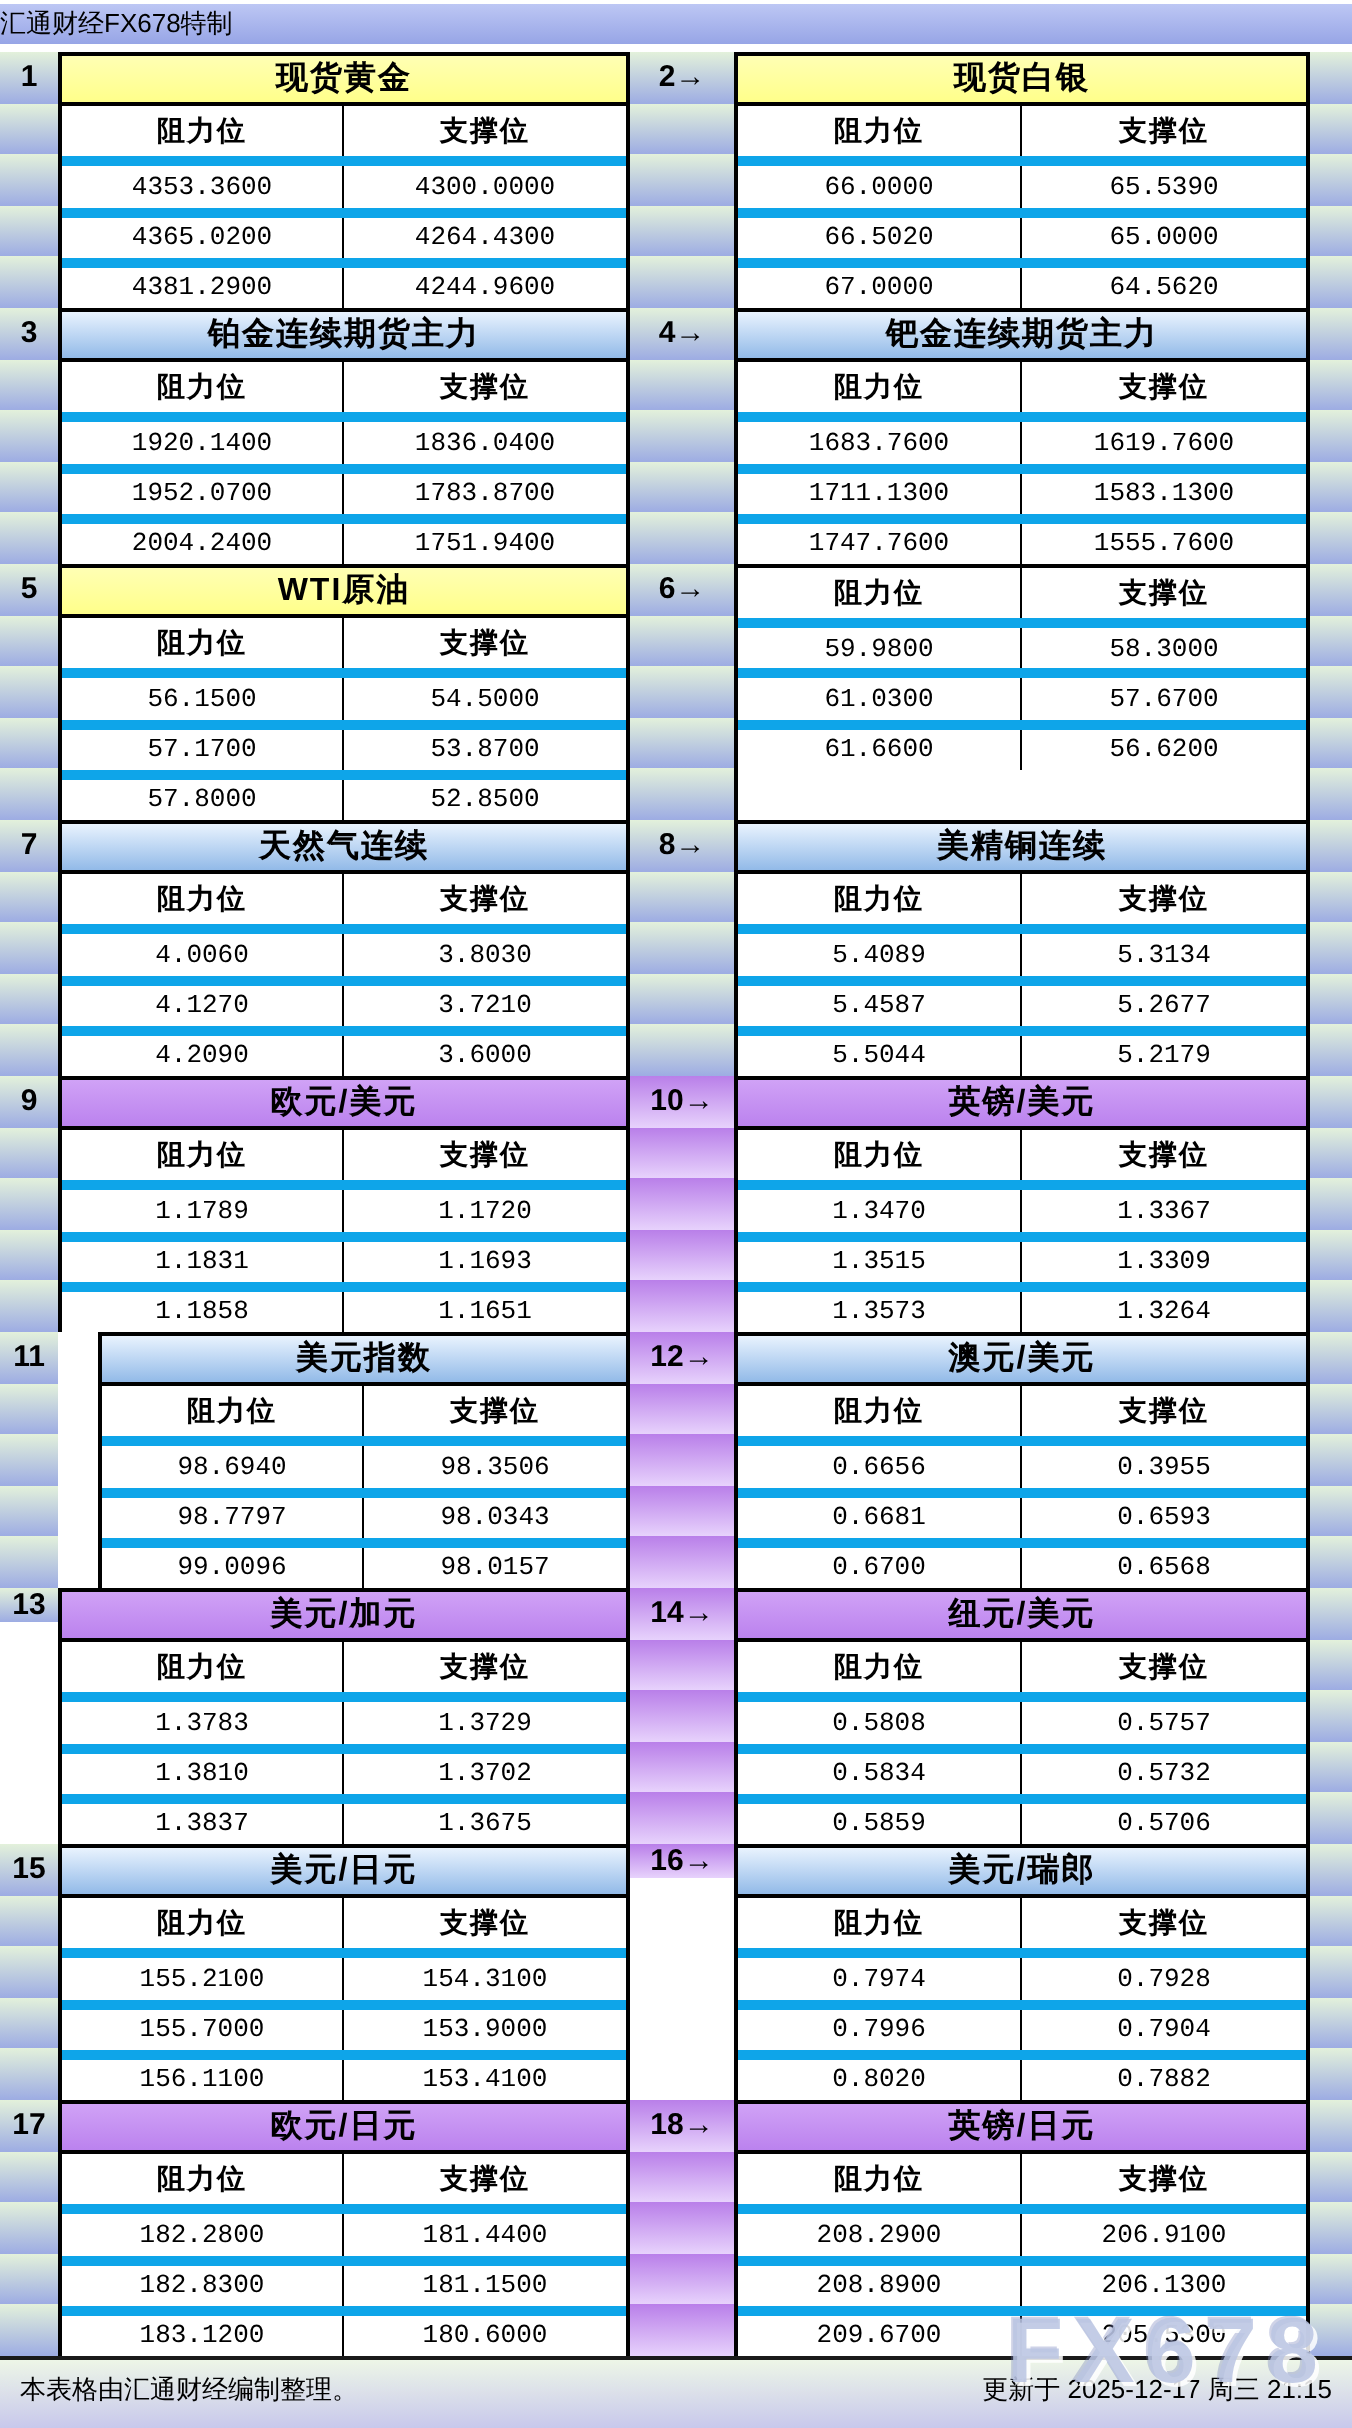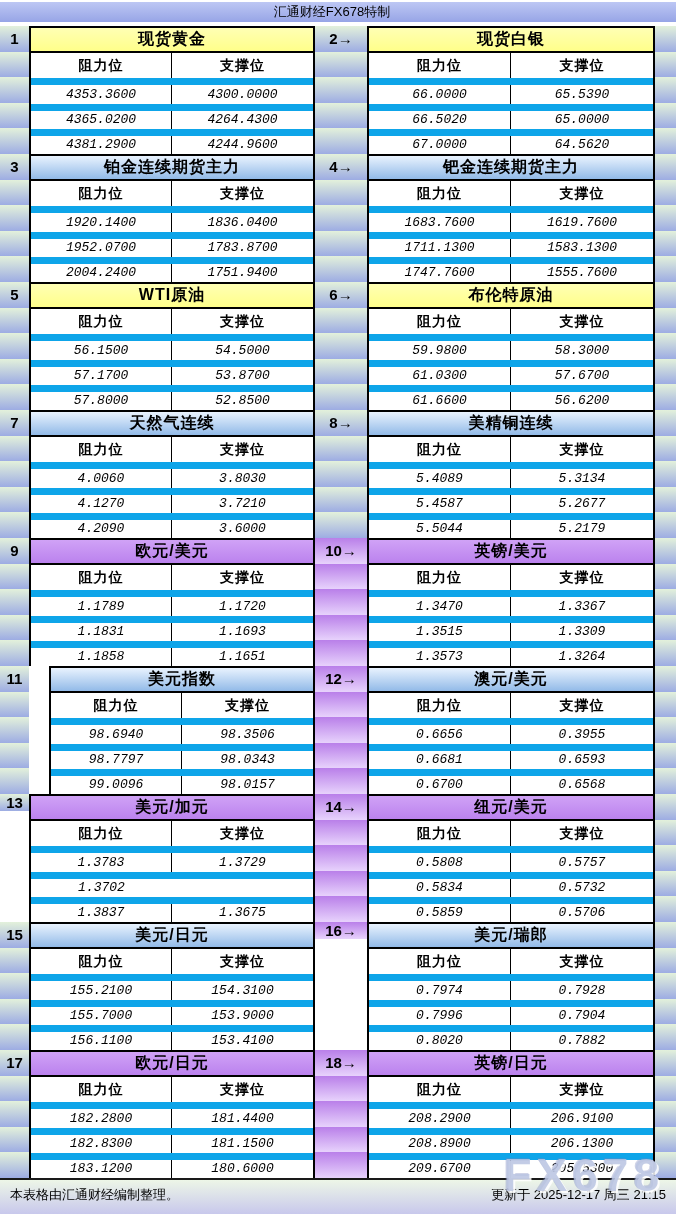--- a/index.html
+++ b/index.html
@@ -17,21 +17,21 @@
     display: grid;
     width: 100%;
     height: 100%;
     grid-template-columns: 29px 286px 52px 288px 21px;
     grid-template-rows: 26px repeat(9, 128px) 1fr;
   }
   .topbar { grid-column: 1 / -1; grid-row: 1; background: #fff; padding: 2px 0 4px; }
   .topbar-fill {
     height: 100%;
     background: linear-gradient(to bottom, var(--tb1), var(--tb2));
-    display: flex; align-items: center; justify-content: center;
+    display: flex; align-items: center; justify-content: flex-start;
     padding-right: 12px; font-size: 13px;
   }
   .footer {
     grid-column: 1 / -1; grid-row: 11;
     background: linear-gradient(to bottom, var(--ft1), var(--ft2));
     border-top: 2px solid #1a1a1a;
     display: flex; align-items: center; justify-content: space-between;
     padding: 0 10px 4px 10px; font-size: 13px; gap: 17px;
   }
   .stripe-col { display: grid; grid-template-rows: repeat(5, 1fr); }
@@ -47,21 +47,21 @@
   .p-title {
     display: flex; align-items: center; justify-content: center;
     font-weight: bold; font-size: 16px;
     border-bottom: 2px solid #000;
     letter-spacing: 1px;
   }
   .theme-yellow { background: linear-gradient(to bottom, var(--ty1), var(--ty2)); }
   .theme-blue   { background: linear-gradient(to bottom, var(--tbl1), var(--tbl2)); }
   .theme-purple { background: linear-gradient(to bottom, var(--tp1), var(--tp2)); }
   .p-hrow, .p-drow { display: grid; grid-template-columns: 1fr 1fr; }
-  .p-drow { border-top: 7px solid #0ea5e9; font-style: italic; }
+  .p-drow { border-top: 5px solid #0ea5e9; }
   .p-hcell {
     display: flex; align-items: center; justify-content: center;
     font-weight: bold; font-size: 14px; letter-spacing: 1px;
   }
   .p-hcell.left, .p-dcell.left { border-right: 1px solid #000; }
   .p-dcell {
     display: flex; align-items: center; justify-content: center;
     font-size: 13px; font-family: "Liberation Mono", monospace;
   }
   .watermark {
@@ -241,21 +241,20 @@
       <div class="stripe-col" style="grid-area: 4 / 3;">
         <div class="scell scell-green">
           <span class="num-label">6→</span>
         </div>
         <div class="scell scell-green"></div>
         <div class="scell scell-green"></div>
         <div class="scell scell-green"></div>
         <div class="scell scell-green"></div>
       </div>
       <div class="panel" style="grid-area: 4 / 4;">
-        <div class="p-title theme-yellow">布伦特原油</div>
         <div class="p-hrow">
           <div class="p-hcell left">阻力位</div>
           <div class="p-hcell">支撑位</div>
         </div>
         <div class="p-drow">
           <div class="p-dcell left">59.9800</div>
           <div class="p-dcell">58.3000</div>
         </div>
         <div class="p-drow">
           <div class="p-dcell left">61.0300</div>
@@ -475,20 +474,21 @@
         <div class="p-title theme-purple">美元/加元</div>
         <div class="p-hrow">
           <div class="p-hcell left">阻力位</div>
           <div class="p-hcell">支撑位</div>
         </div>
         <div class="p-drow">
           <div class="p-dcell left">1.3783</div>
           <div class="p-dcell">1.3729</div>
         </div>
         <div class="p-drow">
+          <div class="p-dcell left">1.3810</div>
           <div class="p-dcell">1.3702</div>
         </div>
         <div class="p-drow">
           <div class="p-dcell left">1.3837</div>
           <div class="p-dcell">1.3675</div>
         </div>
       </div>
       <div class="stripe-col" style="grid-area: 8 / 3;">
         <div class="scell scell-purple">
           <span class="num-label">14→</span>

